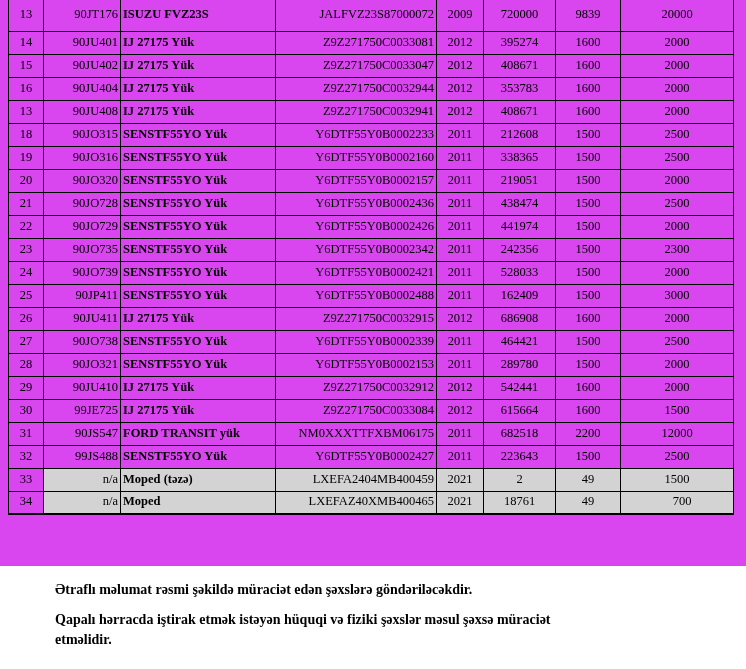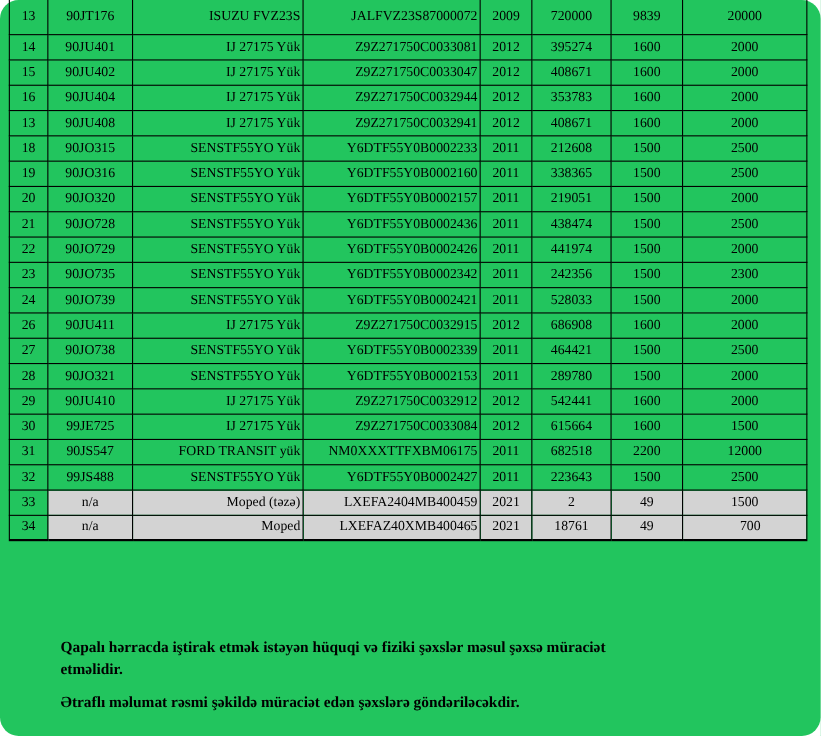--- a/index.html
+++ b/index.html
@@ -2,42 +2,42 @@
 <html><head>
 <meta charset="utf-8">
 <style>
   * { margin: 0; padding: 0; box-sizing: border-box; }
   html, body { background: #ffffff; }
   body {
     width: 746px; height: 669px; overflow: hidden;
     font-family: "Liberation Serif", "DejaVu Serif", serif;
     color: #000;
   }
-  .page { position: relative; width: 746px; height: 669px; background: #22c55e; border-radius: 17px; }
+  .page { position: relative; width: 746px; height: 566px; background: #d946ef; }
 
   table.vehicle-table {
     position: absolute; top: 0; left: 8px;
     border-collapse: collapse; table-layout: fixed;
     font-size: 12.5px; line-height: 1.1;
   }
   table.vehicle-table td {
     border: 1px solid #000;
     height: 23px;
     vertical-align: middle;
     padding: 1px 2px;
     white-space: nowrap;
     overflow: hidden;
   }
   
   table.vehicle-table tr:first-child td { border-top: none; height: 31px; }
   table.vehicle-table tr:last-child td { border-bottom: 2px solid #000; }
 
   td.col-no     { text-align: center; }
-  td.col-plate  { text-align: center; padding-left: 6px; font-family: Liberation Serif, serif; }
-  td.col-model  { text-align: right; padding-left: 6px; }
+  td.col-plate  { text-align: right; padding-left: 6px; font-family: Liberation Serif, serif; }
+  td.col-model  { text-align: left; padding-left: 6px; font-weight: bold; }
   td.col-vin    { text-align: right; padding-left: 8px; }
   td.col-year, td.col-odometer, td.col-engine, td.col-price { text-align: center; }
 
   .notes {
     position: absolute; left: 55px; top: 580px; width: 640px;
     font-weight: bold; font-size: 14px; line-height: 20px;
   }
   .notes p { white-space: pre-line; margin-bottom: 10px; }
 </style>
 </head>
@@ -171,20 +171,30 @@
           <td class="col-no">24</td>
           <td class="col-plate">90JO739</td>
           <td class="col-model">SENSTF55YO Yük</td>
           <td class="col-vin">Y6DTF55Y0B0002421</td>
           <td class="col-year">2011</td>
           <td class="col-odometer">528033</td>
           <td class="col-engine">1500</td>
           <td class="col-price">2000</td>
         </tr>
         <tr>
+          <td class="col-no">25</td>
+          <td class="col-plate">90JP411</td>
+          <td class="col-model">SENSTF55YO Yük</td>
+          <td class="col-vin">Y6DTF55Y0B0002488</td>
+          <td class="col-year">2011</td>
+          <td class="col-odometer">162409</td>
+          <td class="col-engine">1500</td>
+          <td class="col-price">3000</td>
+        </tr>
+        <tr>
           <td class="col-no">26</td>
           <td class="col-plate">90JU411</td>
           <td class="col-model">IJ 27175 Yük</td>
           <td class="col-vin">Z9Z271750C0032915</td>
           <td class="col-year">2012</td>
           <td class="col-odometer">686908</td>
           <td class="col-engine">1600</td>
           <td class="col-price">2000</td>
         </tr>
         <tr>
@@ -264,18 +274,18 @@
           <td class="col-vin" style="background: rgb(211, 211, 211);">LXEFAZ40XMB400465</td>
           <td class="col-year" style="background: rgb(211, 211, 211);">2021</td>
           <td class="col-odometer" style="background: rgb(211, 211, 211);">18761</td>
           <td class="col-engine" style="background: rgb(211, 211, 211);">49</td>
           <td class="col-price" style="background: rgb(211, 211, 211); padding-left: 12px;">700</td>
         </tr>
       </tbody>
   </table>
 
   <div class="notes">
+    <p>Ətraflı məlumat rəsmi şəkildə müraciət edən şəxslərə göndəriləcəkdir.</p>
     <p>Qapalı hərracda iştirak etmək istəyən hüquqi və fiziki şəxslər məsul şəxsə müraciət
 etməlidir.</p>
-    <p>Ətraflı məlumat rəsmi şəkildə müraciət edən şəxslərə göndəriləcəkdir.</p>
   </div>
 
 </div>
 
 </body></html>

